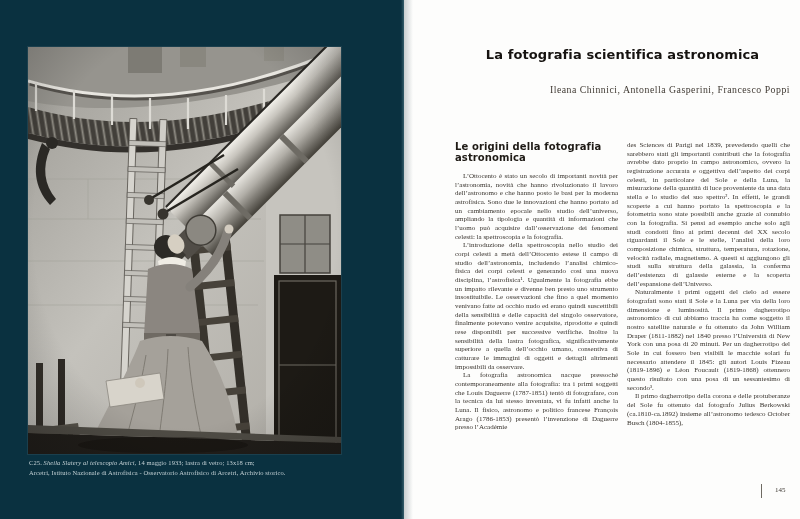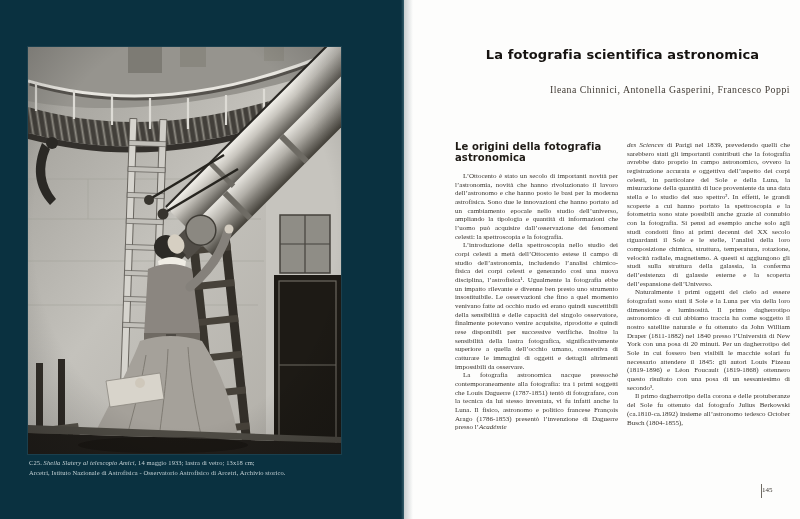--- a/index.html
+++ b/index.html
@@ -24,23 +24,23 @@
   .content{position:absolute;left:51px;top:0;width:335px;}
   .title{margin:47px 0 0;text-align:center;font-family:"DejaVu Sans",sans-serif;
          font-weight:bold;font-size:13px;color:#161310;letter-spacing:0.1px;}
   .authors{margin:22px 0 0;text-align:right;font-size:9.8px;color:#403a33;letter-spacing:0.5px;}
   .columns{display:flex;gap:9px;margin-top:46px;}
   .col{width:163px;}
   .section-heading{margin:0 0 9px;font-family:"DejaVu Sans",sans-serif;font-weight:bold;
                    font-size:10px;color:#1f1b16;letter-spacing:0.1px;}
   p.body{margin:0;font-size:7px;line-height:1.24;text-align:justify;color:#38332d;text-indent:8px;}
   p.body.cont{text-indent:0;}
-  .italic{font-style:italic;}
+  .italic{}
   .page-number{position:absolute;left:357px;top:484px;font-size:7px;color:#3a352f;
-               border-left:1px solid #6e6a62;padding-left:0;height:14px;line-height:12px;}
+               border-left:1px solid #6e6a62;padding-left:13px;height:14px;line-height:12px;}
 </style>
 </head>
 <body>
 
 <div class="spread">
 
   <div class="page-left">
     <div class="photo">
       <svg viewBox="0 0 313 407" width="313" height="407" preserveAspectRatio="none">
         <defs>

